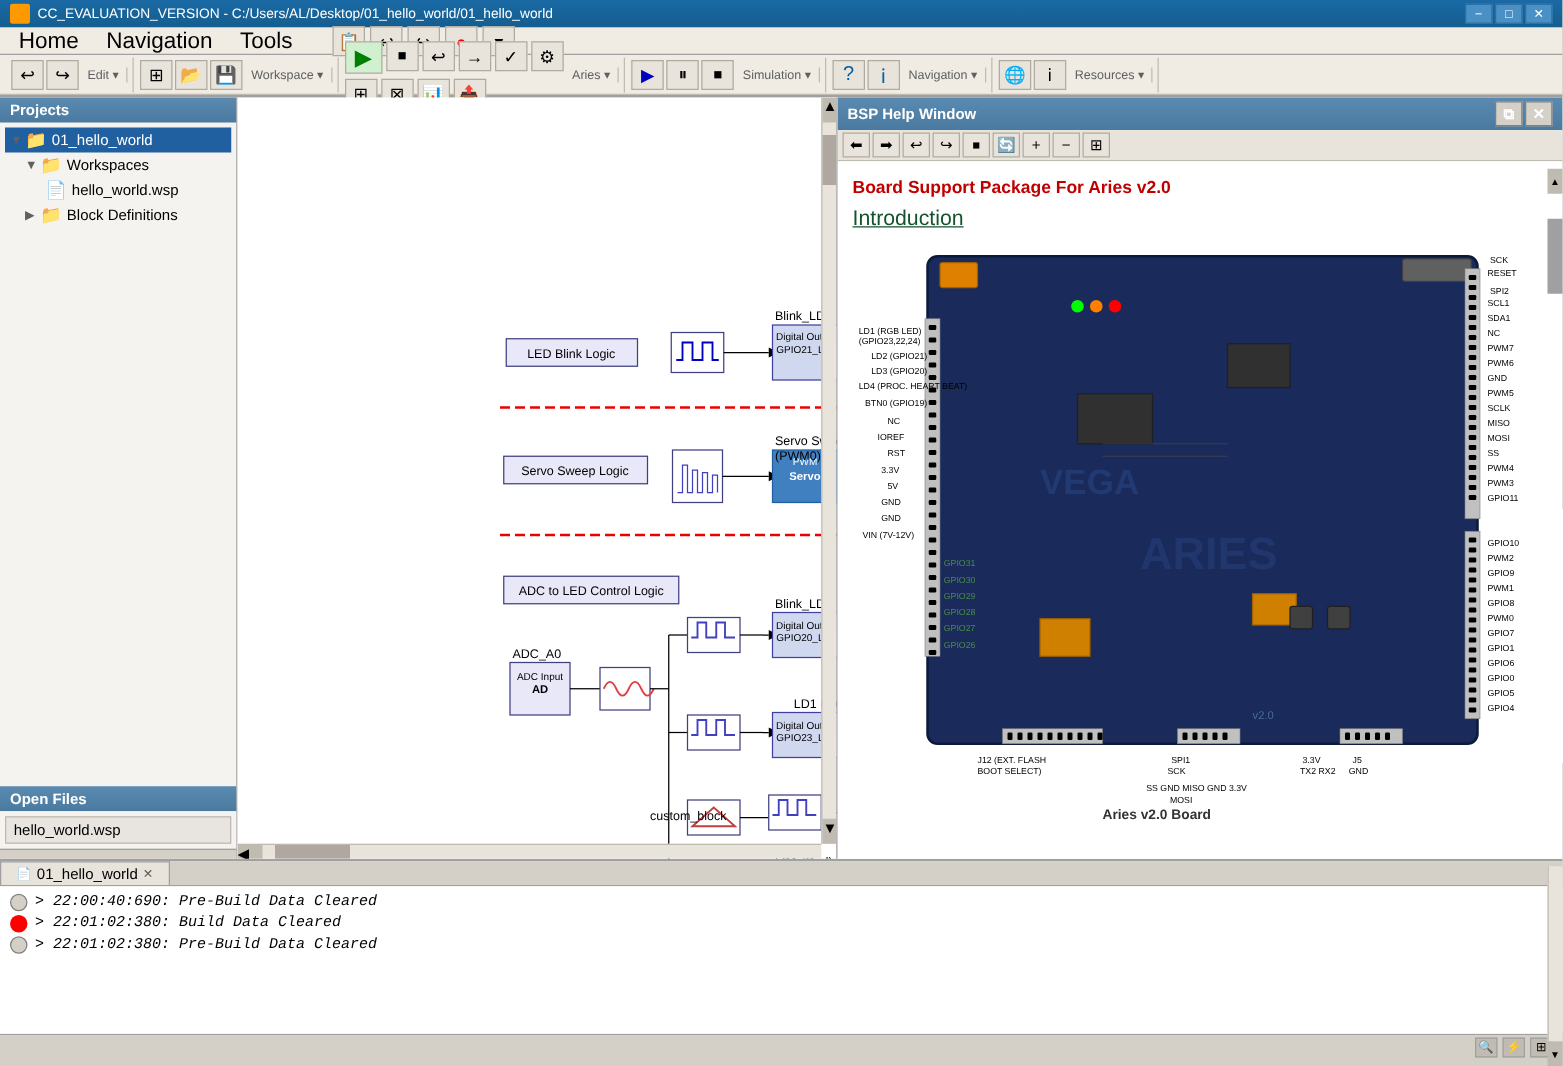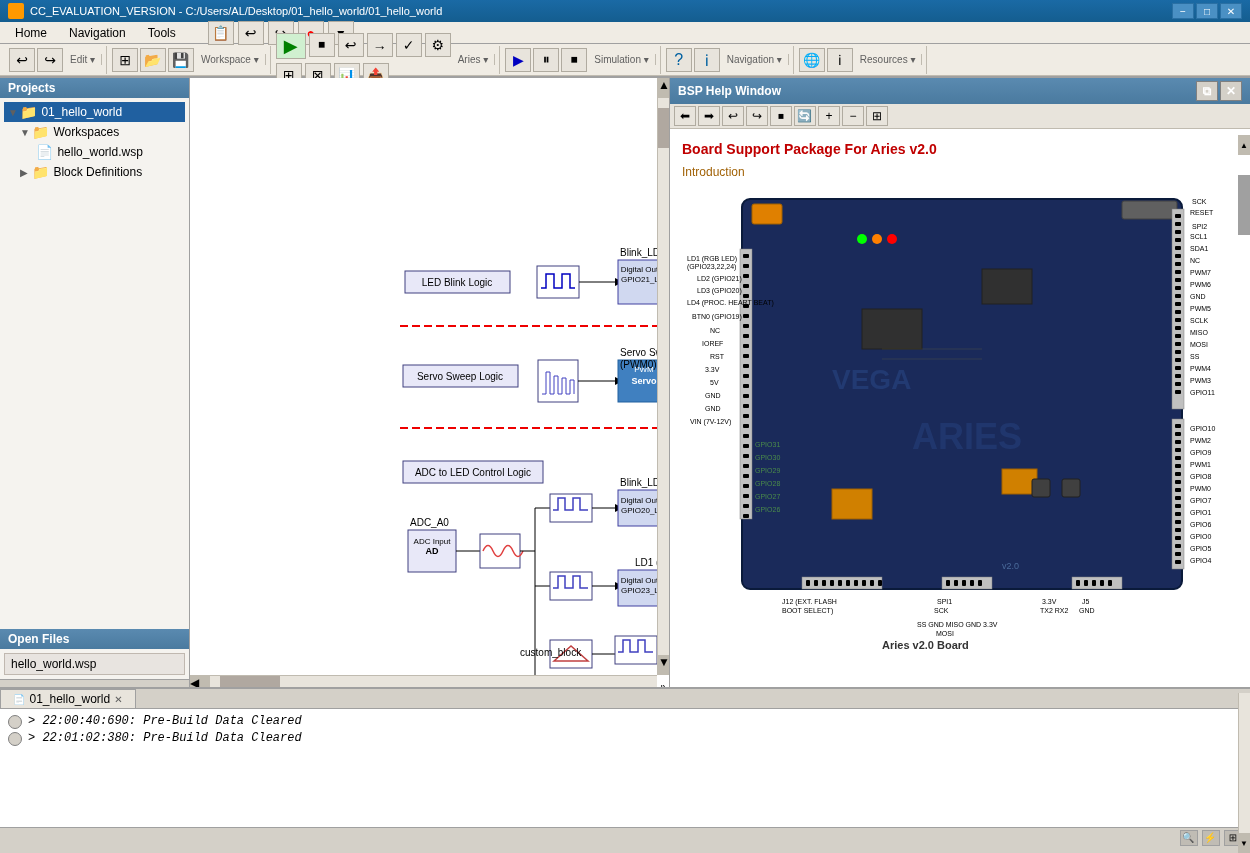--- a/index.html
+++ b/index.html
@@ -24,21 +24,21 @@
     .menu-bar {
       height: 22px;
       background: #f0ece4;
       border-bottom: 1px solid #a0a0a0;
       display: flex;
       align-items: center;
       padding: 0 4px;
     }
     .menu-item {
       padding: 2px 10px;
-      font-size: 12px;
+      font-size: 18px;
       cursor: pointer;
       border: 1px solid transparent;
       height: 20px;
       display: flex;
       align-items: center;
     }
 
     
     .toolbar-area {
       background: #f0ece4;
@@ -188,23 +188,24 @@
       padding: 12px;
       background: white;
     }
     .bsp-title {
       color: #c00000;
       font-size: 14px;
       font-weight: bold;
       margin-bottom: 8px;
     }
     .bsp-link {
-      color: #a16207;
+      color: #14532d;
+      text-decoration: underline;
       cursor: pointer;
-      font-size: 12px;
+      font-size: 17px;
     }
 
     
     .bottom-panel {
       height: 140px;
       background: #f5f3ef;
       border-top: 2px solid #a0a0a0;
       display: flex;
       flex-direction: column;
     }
@@ -727,20 +728,24 @@
       <span style="font-size: 10px;">📄</span>
       <span>01_hello_world</span>
       <span class="close-btn">✕</span>
     </div>
   </div>
   <div class="bottom-content">
     <div class="log-line">
       <div class="log-icon info"></div>
       <span>&gt; 22:00:40:690: Pre-Build Data Cleared</span>
     </div>
+    <div class="log-line error">
+      <div class="log-icon"></div>
+      <span>&gt; 22:01:02:380: Build Data Cleared</span>
+    </div>
     <div class="log-line">
       <div class="log-icon info"></div>
       <span>&gt; 22:01:02:380: Pre-Build Data Cleared</span>
     </div>
   </div>
 
   <div style="position: absolute; right: 0; bottom: 20px; width: 12px; height: 140px; background: #e8e4dc; border-left: 1px solid #c0bbb0;"></div>
 </div>
 
 <div class="status-bar">

